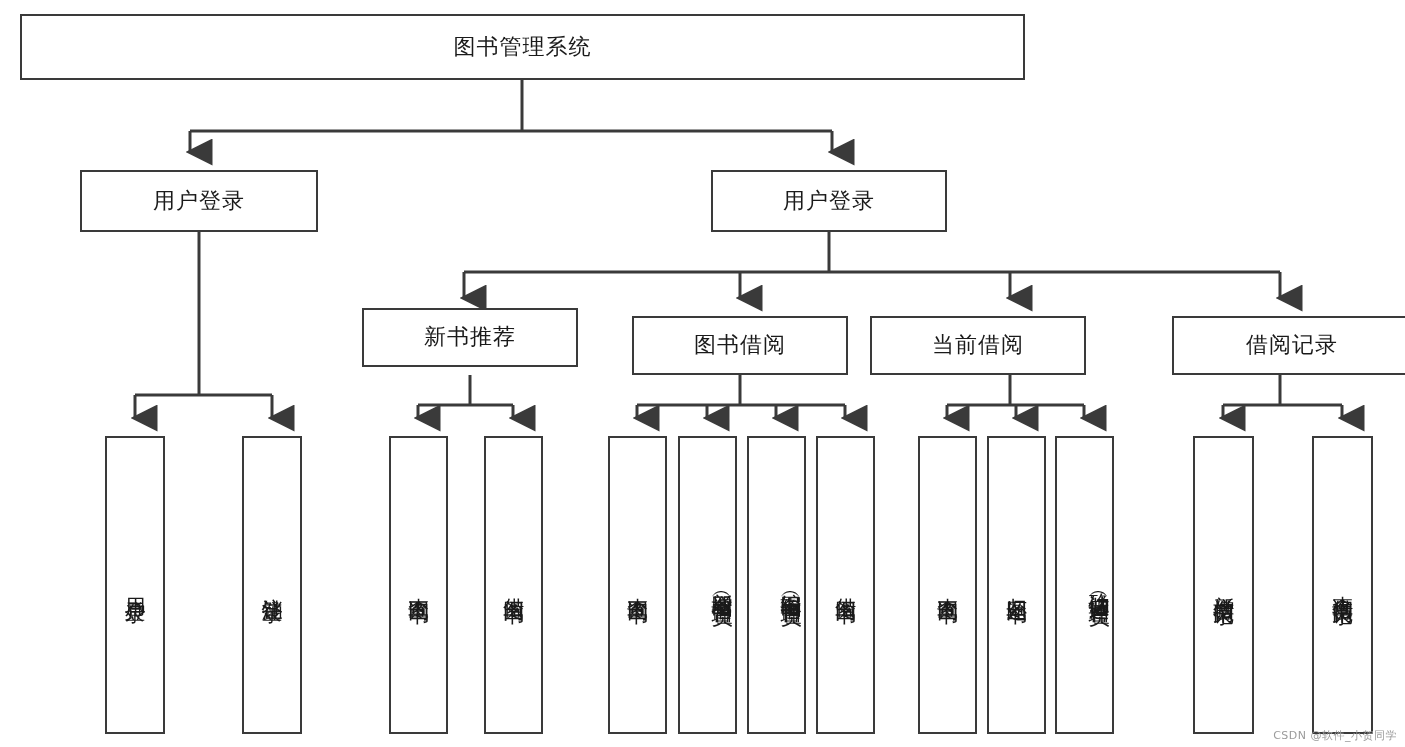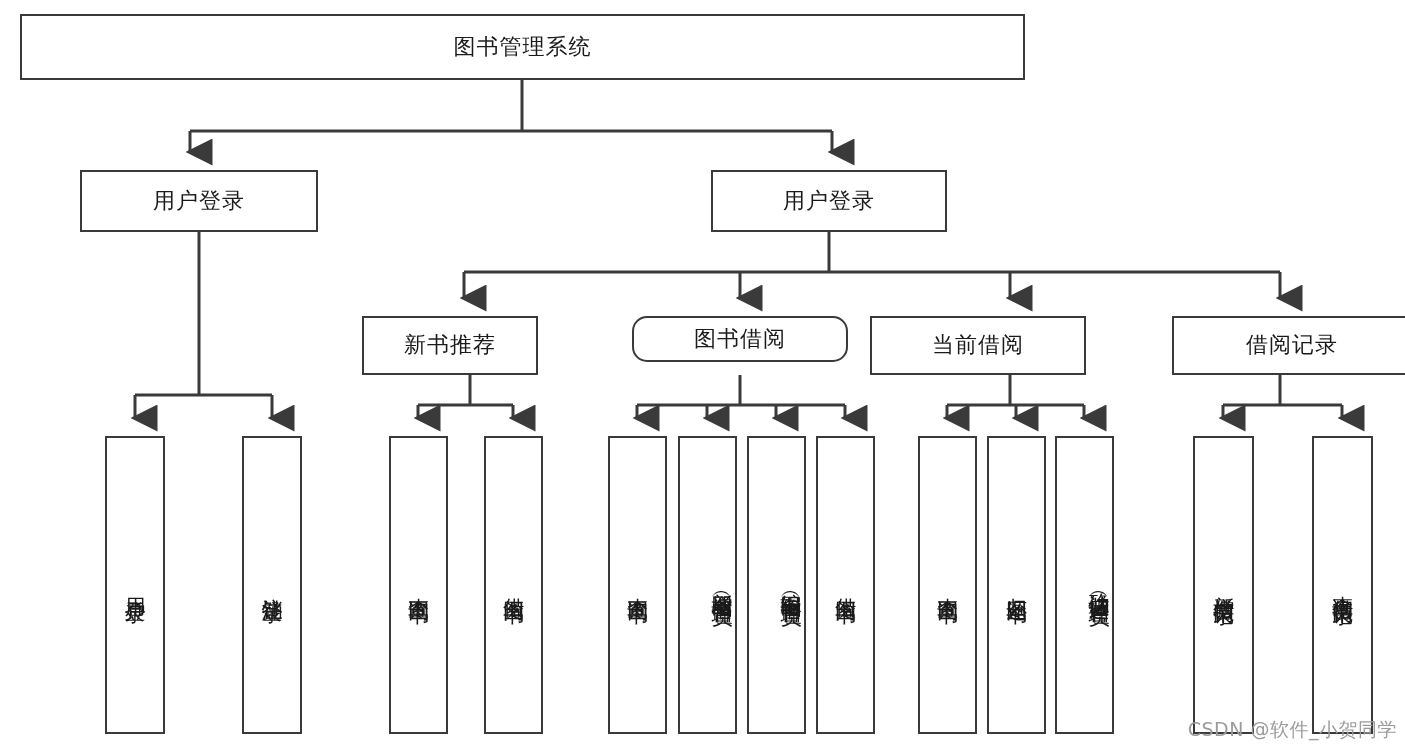--- a/index.html
+++ b/index.html
@@ -59,21 +59,21 @@
   .node.vert.topalign {
     align-items: flex-start;
   }
   .node.vert.midalign {
     align-items: center;
   }
   #watermark {
     position: absolute;
     right: 8px;
     bottom: 4px;
-    font-size: 19px;
+    font-size: 11px;
     color: #9b9b9b;
     letter-spacing: 0.5px;
     white-space: nowrap;
   }
 </style>
 </head>
 <body>
 
 <div id="canvas">
 
@@ -131,24 +131,24 @@
     <span>图书管理系统</span>
   </div>
 
   <div class="node horiz" style="left:80px; top:170px; width:238px; height:62px;">
     <span>用户登录</span>
   </div>
   <div class="node horiz" style="left:711px; top:170px; width:236px; height:62px;">
     <span>用户登录</span>
   </div>
 
-  <div class="node horiz" style="left:362px; top:316px; width:176px; height:59px;font-family:Liberation Serif, serif;">
+  <div class="node horiz" style="left:362px; top:308px; width:216px; height:59px;font-family:Liberation Serif, serif;">
     <span>新书推荐</span>
   </div>
-  <div class="node horiz" style="left:632px; top:316px; width:216px; height:46px;border-radius:15px;">
+  <div class="node horiz" style="left:632px; top:316px; width:216px; height:59px;">
     <span>图书借阅</span>
   </div>
   <div class="node horiz" style="left:870px; top:316px; width:216px; height:59px;">
     <span>当前借阅</span>
   </div>
   <div class="node horiz" style="left:1172px; top:316px; width:240px; height:59px;">
     <span>借阅记录</span>
   </div>
 
   <div class="node vert midalign" style="left:105px; top:436px; width:60px; height:298px;">

